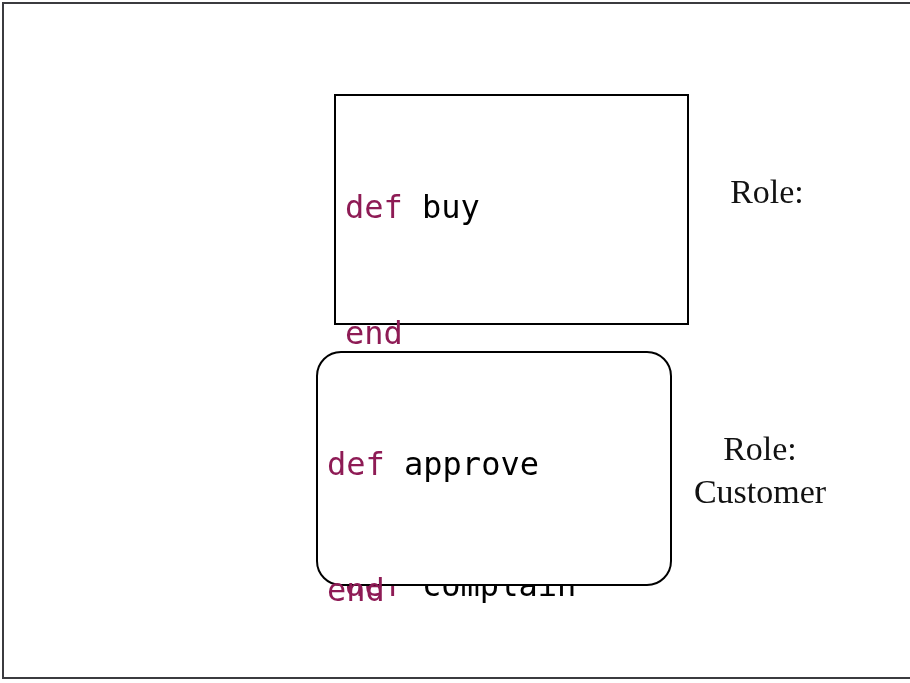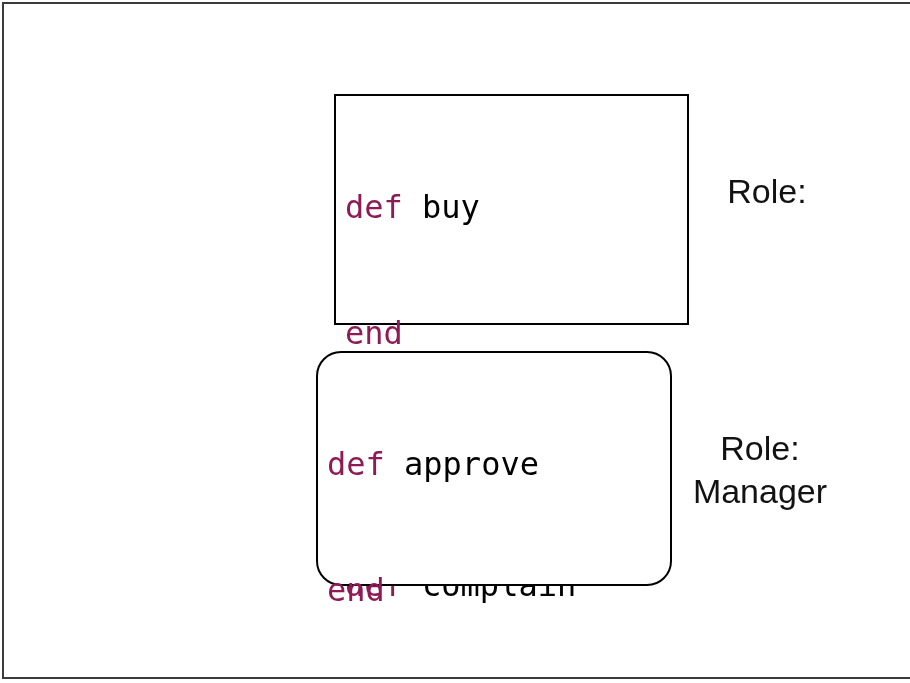--- a/index.html
+++ b/index.html
@@ -82,21 +82,21 @@
     color: #8e1b55;
   }
 
   .ident {
     color: #000000;
   }
 
   
   .role-label {
     position: absolute;
-    font-family: Liberation Sans, sans-serif;
+    font-family: Liberation Serif, serif;
     font-weight: 300;
     font-size: 34px;
     line-height: 43px;
     color: #121212;
     text-align: center;
     white-space: nowrap;
   }
 
   #role-label-customer {
     left: 647px;
@@ -140,16 +140,16 @@
       
     </div>
   </div>
 
   <div class="role-label" id="role-label-customer">
     <span class="role-line">Role:</span>
   </div>
 
   <div class="role-label" id="role-label-manager">
     <span class="role-line">Role:</span>
-    <span class="role-line">Manager</span>
+    <span class="role-line">Customer</span>
   </div>
 
 </div>
 
 </body></html>

